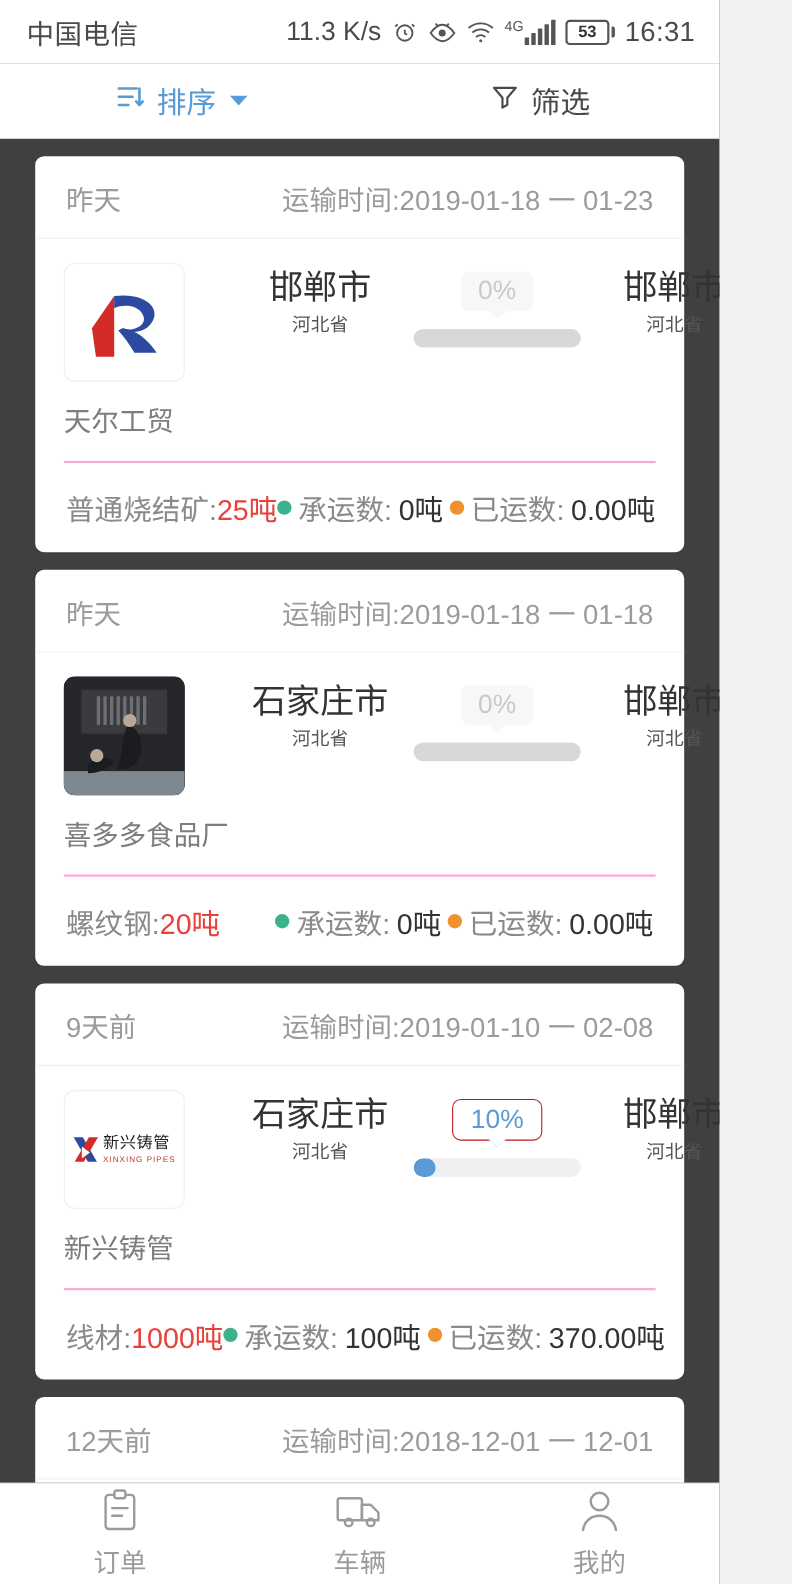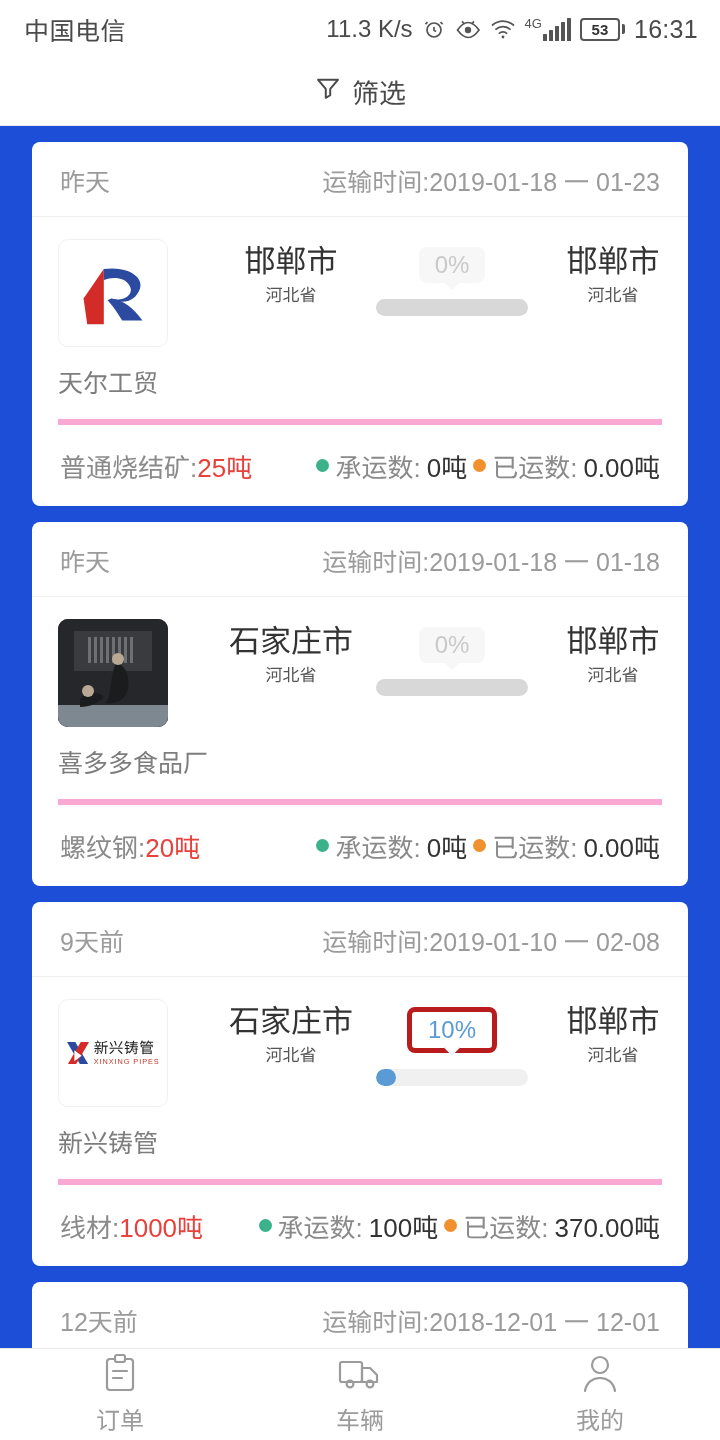--- a/index.html
+++ b/index.html
@@ -3,21 +3,21 @@
 <meta charset="utf-8">
 <title>运单列表</title>
 <style>
   * { box-sizing: border-box; margin: 0; padding: 0; }
   html, body {
     width: 720px; height: 1440px;
     font-family: "Liberation Sans", "DejaVu Sans", sans-serif;
     background: #f2f2f2;
     overflow: hidden;
   }
-  .phone { position: relative; width: 720px; height: 1440px; background: #1d4ed8; }
+  .phone { position: relative; width: 654px; height: 1440px; background: #404040; }
 
   
   .statusbar {
     height: 58px; background: #ffffff;
     display: flex; align-items: center; justify-content: space-between;
     padding: 0 22px 0 24px;
     color: #4a4a4a;
   }
   .carrier { font-size: 25px; color: #4a4a4a; letter-spacing: .5px; }
   .status-right { display: flex; align-items: center; gap: 9px; }
@@ -97,32 +97,32 @@
   .pct-bubble {
     position: relative; font-size: 24px; padding: 6px 16px; border-radius: 8px;
     line-height: 1; background: #fff;
   }
   .pct-bubble::after {
     content: ""; position: absolute; left: 50%; transform: translateX(-50%) rotate(45deg);
     bottom: -5px; width: 11px; height: 11px; background: inherit;
   }
   .pct-zero { color: #c9c9c9; background: #f7f7f7; }
   .pct-zero::after { background: #f7f7f7; }
-  .pct-on { color: #5b9bd5; background: #fff; border: 5px solid #b91c1c; }
+  .pct-on { color: #5b9bd5; background: #fff; border: 1px solid #b91c1c; }
   .pct-on::after { background: #fff; border-right: 1px solid #e3eefa; border-bottom: 1px solid #e3eefa; }
   .bar {
     margin-top: 16px; width: 152px; height: 17px; border-radius: 9px;
     background: #d8d8d8; overflow: hidden;
   }
   .bar.light { background: #f0f0f0; }
   .bar .fill { height: 100%; border-radius: 9px; background: #5b9bd5; }
 
   .card-foot {
     display: flex; align-items: center; justify-content: space-between;
-    border-top: 6px solid #f9a8d4; margin: 12px 26px 0 26px;
+    border-top: 2px solid #f9a8d4; margin: 12px 26px 0 26px;
     padding: 22px 2px 22px 2px;
   }
   .goods { font-size: 26px; color: #8a8a8a; white-space: nowrap; }
   .goods b { color: #e8413c; font-weight: normal; }
   .counts { display: flex; align-items: center; gap: 6px; font-size: 26px; color: #8a8a8a; white-space: nowrap; }
   .counts .dot { width: 13px; height: 13px; border-radius: 50%; display: inline-block; }
   .dot-green { background: #3cb28a; }
   .dot-orange { background: #f0912d; }
   .counts b { color: #333; font-weight: normal; }
 
@@ -185,20 +185,30 @@
         <span class="shell">
             <span class="lvl">53</span>
           </span>
         <span class="tip"></span>
       </span>
       <span class="clock">16:31</span>
     </span>
   </div>
 
   <div class="toolbar">
+    <div class="tool-btn tool-sort">
+      <span>
+        <svg width="30" height="30" viewBox="0 0 24 24" fill="none" stroke="#5b9bd5" stroke-width="1.9" stroke-linecap="round">
+          <path d="M4 6h13M4 12h10M4 18h7"></path>
+          <path d="M19 6v12M19 18l-2.4-2.6M19 18l2.4-2.6"></path>
+        </svg>
+      </span>
+      <span>排序</span>
+      <span class="caret"></span>
+    </div>
     <div class="tool-btn tool-filter">
       <span>
         <svg width="28" height="28" viewBox="0 0 24 24" fill="none" stroke="#4a4a4a" stroke-width="1.7" stroke-linejoin="round">
           <path d="M3.5 5h17l-6.6 7.8v5.4l-3.8 2.2v-7.6z"></path>
         </svg>
       </span>
       <span>筛选</span>
     </div>
   </div>
 

